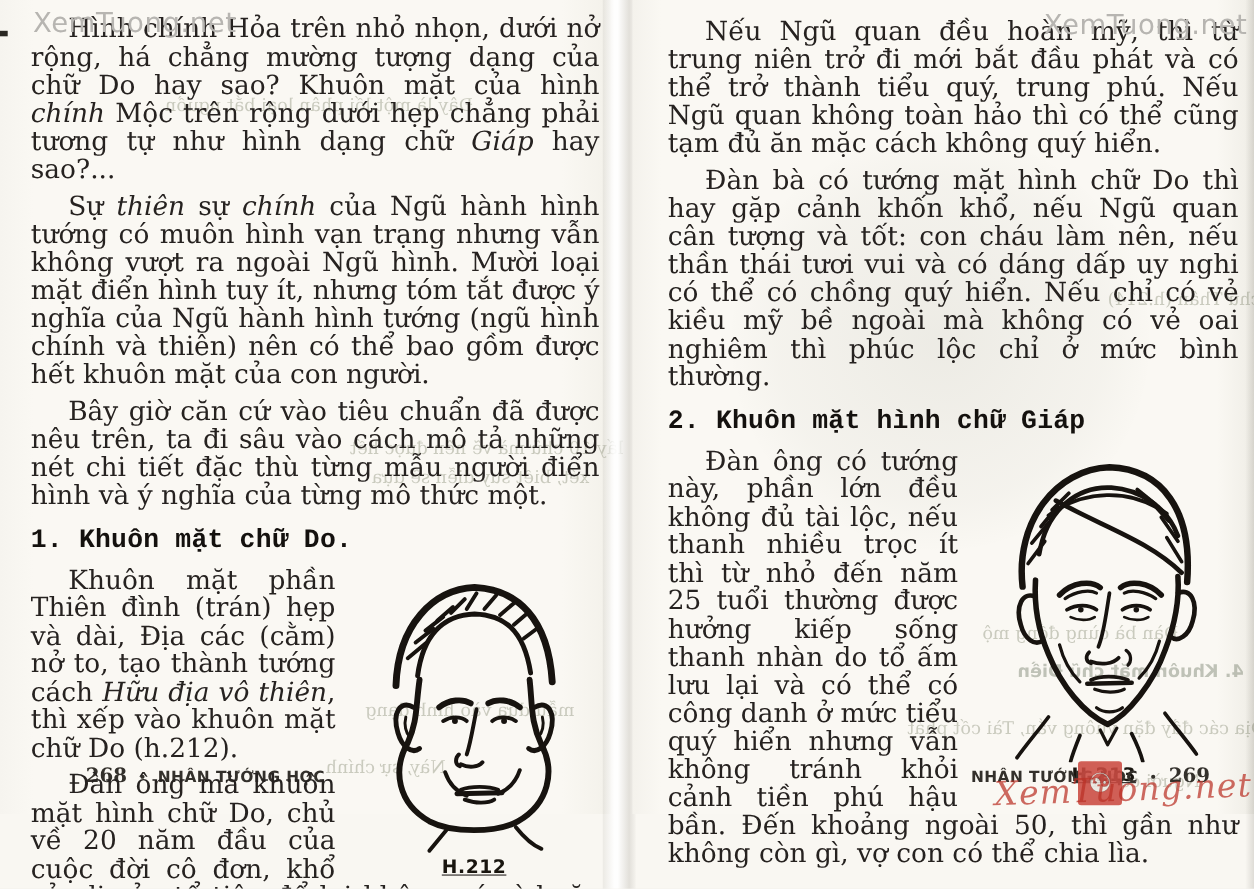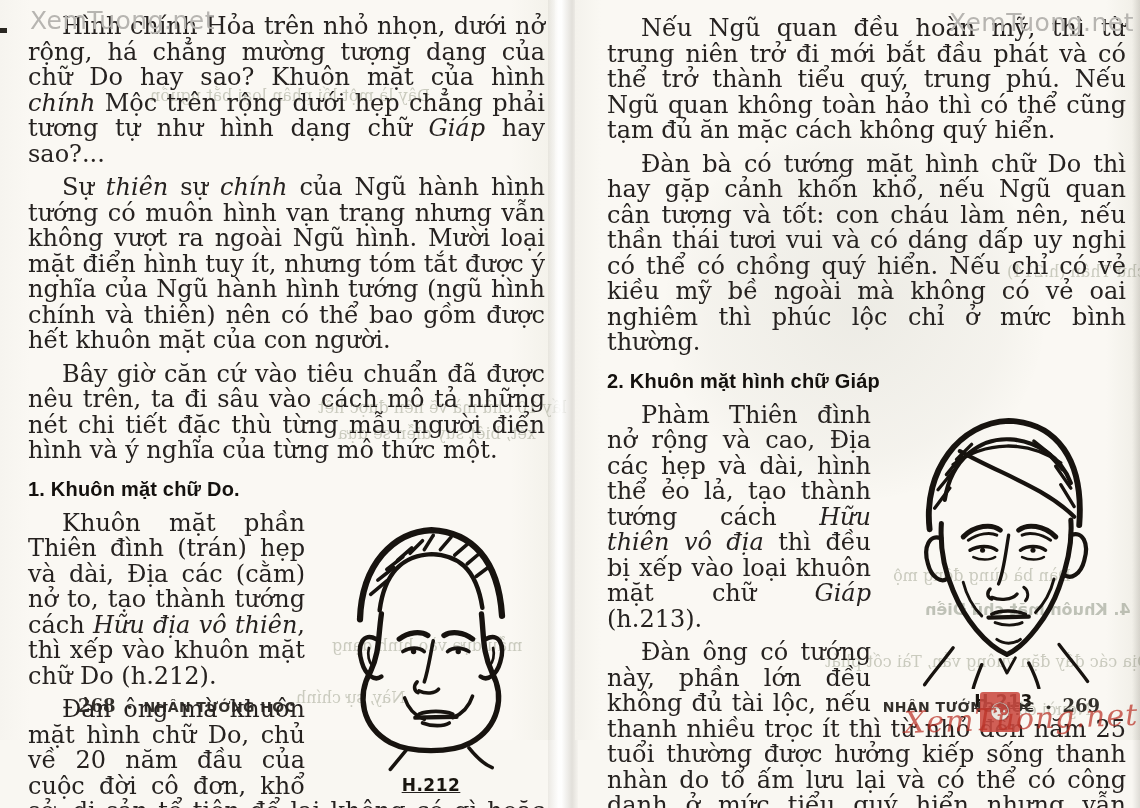--- a/index.html
+++ b/index.html
@@ -11,21 +11,21 @@
              background:linear-gradient(to right,#f6f4ef 0,#faf8f3 30px,#faf8f3 92%,#f3f1ea 100%);}
   .page-right{left:575px;width:565px;padding:16px 14px 0 32px;box-sizing:border-box;
               background:linear-gradient(to right,#f4f2ec 0,#faf8f3 26px,#faf8f3 94%,#efede6 100%);}
   .gutter{position:absolute;left:548px;top:0;width:30px;height:808px;
           background:linear-gradient(to right,rgba(60,55,45,.07),rgba(255,255,255,.9) 35%,rgba(255,255,255,.9) 45%,rgba(60,55,45,.12) 80%,rgba(60,55,45,.02));}
   .edge-right{position:absolute;right:0;top:0;width:8px;height:808px;
           background:linear-gradient(to right,rgba(0,0,0,0),rgba(60,55,45,.14));}
   p.body{font-size:24px;line-height:25.5px;text-align:justify;margin:0 0 8px 0;
          text-indent:34px;}
   .it{font-style:italic;}
-  h3.sec-head{font-family:Liberation Sans, sans-serif;font-weight:bold;font-size:20px;
+  h3.sec-head{font-family:Liberation Mono, monospace;font-weight:bold;font-size:24px;
               color:#14110e;margin:14px 0 10px 0;letter-spacing:.2px;}
   .wm{position:absolute;font-family:"DejaVu Sans", sans-serif;color:#b7b5b1;
       font-size:25px;letter-spacing:.5px;z-index:5;}
   .wm-left{top:6px;left:30px;}
   .wm-right{top:8px;right:6px;}
   figure{margin:0;text-decoration:underline;}
   .fig{float:right;text-align:center;}
   .fig-212{width:228px;margin:-6px 0 0 12px;}
   .fig-213{width:245px;margin:-4px 0 0 10px;}
   .fig svg{display:block;margin:0 auto;}
@@ -185,21 +185,20 @@
             <path d="M62,296 C50,312 38,326 28,340" stroke-width="4"></path>
             <path d="M188,292 C200,308 212,322 222,336" stroke-width="4"></path>
             <path d="M96,316 C92,326 88,336 86,344" stroke-width="4"></path>
             <path d="M152,314 C158,326 162,336 164,344" stroke-width="4"></path>
             <path d="M118,310 L126,326 L136,308" stroke-width="3.5"></path>
           </g>
         </svg>
         <figcaption>H.213</figcaption>
       </figure>
 
-      <p class="body"><span>Phàm Thiên đình nở rộng và cao, Địa các hẹp và dài, hình thể ẻo lả, tạo thành tướng cách </span><span class="it">Hữu thiên vô địa</span><span> thì đều bị xếp vào loại khuôn mặt chữ </span><span class="it">Giáp</span><span> (h.213).</span></p>
       <p class="body"><span>Đàn ông có tướng này, phần lớn đều không đủ tài lộc, nếu thanh nhiều trọc ít thì từ nhỏ đến năm 25 tuổi thường được hưởng kiếp sống thanh nhàn do tổ ấm lưu lại và có thể có công danh ở mức tiểu quý hiển nhưng vẫn không tránh khỏi cảnh tiền phú hậu bần. Đến khoảng ngoài 50, thì gần như không còn gì, vợ con có thể chia lìa.</span></p>
     </div>
 
     <div class="footer footer-right">
       <span class="booktitle">NHÂN TƯỚNG HỌC</span>
       <span class="dot">•</span>
       <span class="pagenum">269</span>
     </div>
     <div class="stamp">
       <span class="yy">☯</span>

